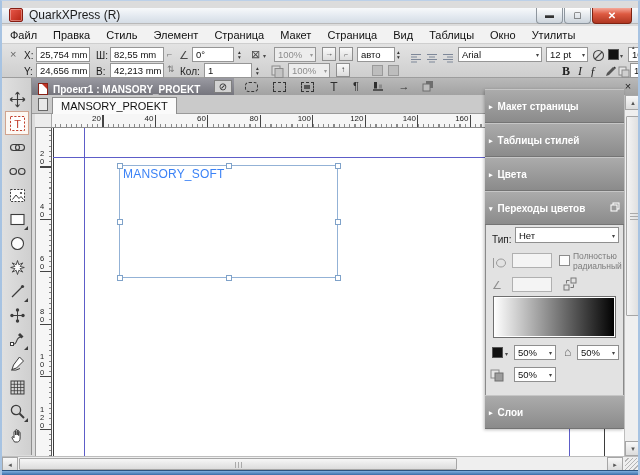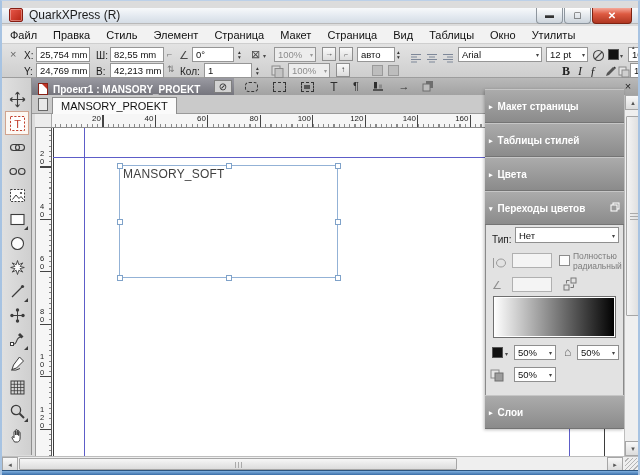--- a/index.html
+++ b/index.html
@@ -76,21 +76,21 @@
                      repeating-linear-gradient(#8a8a8a 0 1px,transparent 1px 5.25px);
     background-size:13px 360px,4px 360px;background-position:right top,right top;background-repeat:no-repeat}
   .vlab{position:absolute;left:2px;writing-mode:vertical-rl;text-orientation:upright;font-size:7.5px;color:#222;letter-spacing:-1px;line-height:1}
   
   .canvas{position:absolute;left:50px;top:127px;width:572px;height:328px;background:#fff;overflow:hidden}
   .pline{position:absolute;top:0;bottom:0;width:1px;background:#3d3d3d}
   .guide-v{position:absolute;top:0;bottom:0;width:1px;background:#5d5dc8}
   .guide-h{position:absolute;height:1px;background:#5d5dc8}
   .textbox{position:absolute;border:1px solid #93b2d6;background:transparent}
   .handle{position:absolute;width:6px;height:6px;background:#fff;border:1px solid #7fa2c9}
-  .boxtext{position:absolute;left:3px;top:1px;font-size:12px;color:#404040;letter-spacing:.2px;white-space:nowrap}
+  .boxtext{position:absolute;left:3px;top:1px;font-size:12px;color:#3b82f6;letter-spacing:.2px;white-space:nowrap}
   
   .panel{position:absolute;left:483px;top:88px;width:139px;z-index:6;box-shadow:-1px 1px 3px rgba(0,0,0,.25)}
   .phead{height:15px;background:linear-gradient(#ababab,#8b8b8b);border-top:1px solid #c6c6c6;border-bottom:1px solid #747474;
     display:flex;align-items:center;color:#fff;font-size:10px;font-weight:bold;padding:16px 4px;white-space:nowrap}
   .phead .tri{font-size:7px;margin-right:5px;line-height:1}
   .pbody{position:relative;height:170px;background:#e2e2e2;border-left:1px solid #8a8a8a;border-right:1px solid #8a8a8a}
   .pcombo{position:absolute;height:16px;border:1px solid #8f8f8f;background:#fff;font-size:9.5px;color:#111;
     display:flex;align-items:center;padding:0 3px;white-space:nowrap}
   .pcombo .arr{margin-left:auto;font-size:6px;color:#444}
   .pinp{position:absolute;height:15px;border:1px solid #b0b0b0;background:#f4f4f4}
@@ -202,21 +202,21 @@
           <path d="M3 10L10 3" stroke="#444" stroke-width="1.1"></path>
         </svg></span>
     <div class="swatch" style="left:606px;top:5px"></div>
     <span class="mic" style="left:618px;top:9px;font-size:6px">▾</span>
     <div class="combo" style="left:626px;top:3px;width:34px">
       <span>100%</span>
     </div>
     <span class="mic" style="left:630px;top:1px;font-size:5px;color:#555">▴</span>
 
     <span class="lbl" style="left:22px;top:23px">Y:</span>
-    <div class="inp" style="left:34px;top:19px;width:54px">24,769 mm</div>
+    <div class="inp" style="left:34px;top:19px;width:54px">24,656 mm</div>
     <span class="lbl" style="left:94px;top:23px">В:</span>
     <div class="inp" style="left:108px;top:19px;width:54px">42,213 mm</div>
     <span class="mic" style="left:165px;top:21px;font-size:9px;color:#777">⇅</span>
     <span class="lbl" style="left:178px;top:23px">Кол:</span>
     <div class="inp" style="left:202px;top:19px;width:48px">1</div>
     <div class="stepper" style="left:254px;top:19px;height:15px">
       <span>▴</span>
         <span>▾</span>
     </div>
     <span class="abs" style="left:268px;top:20px"><svg width="14" height="13">

